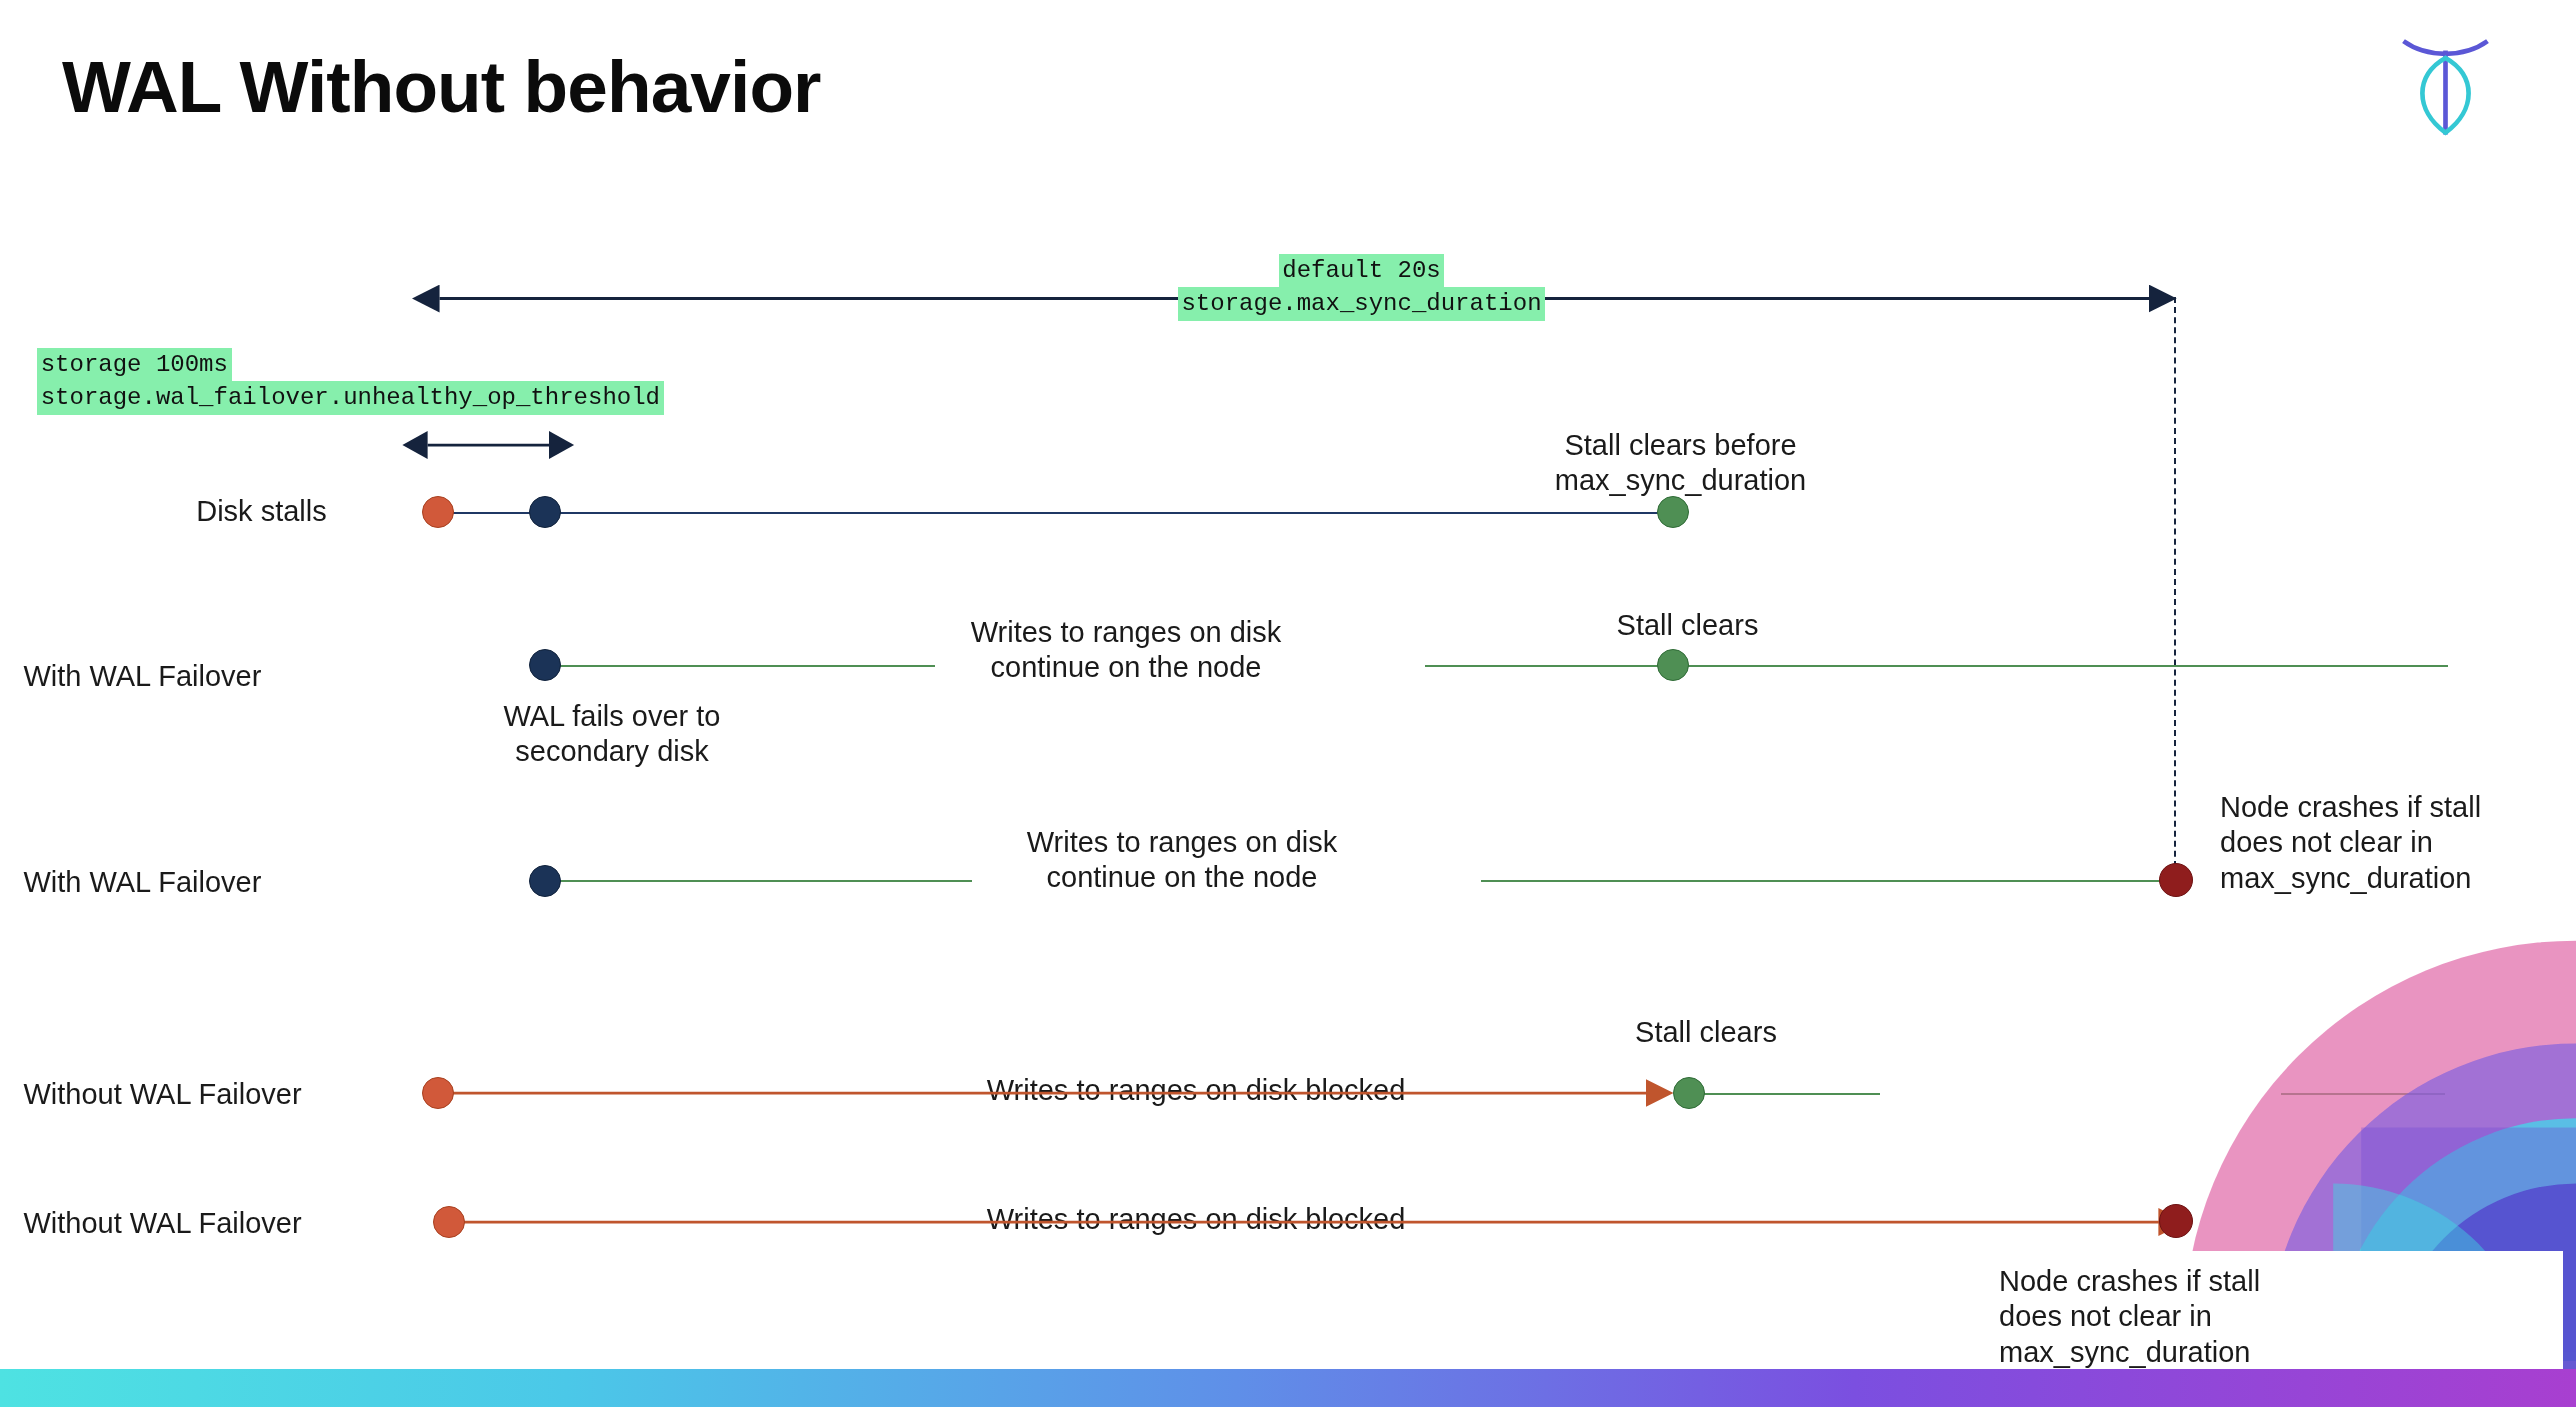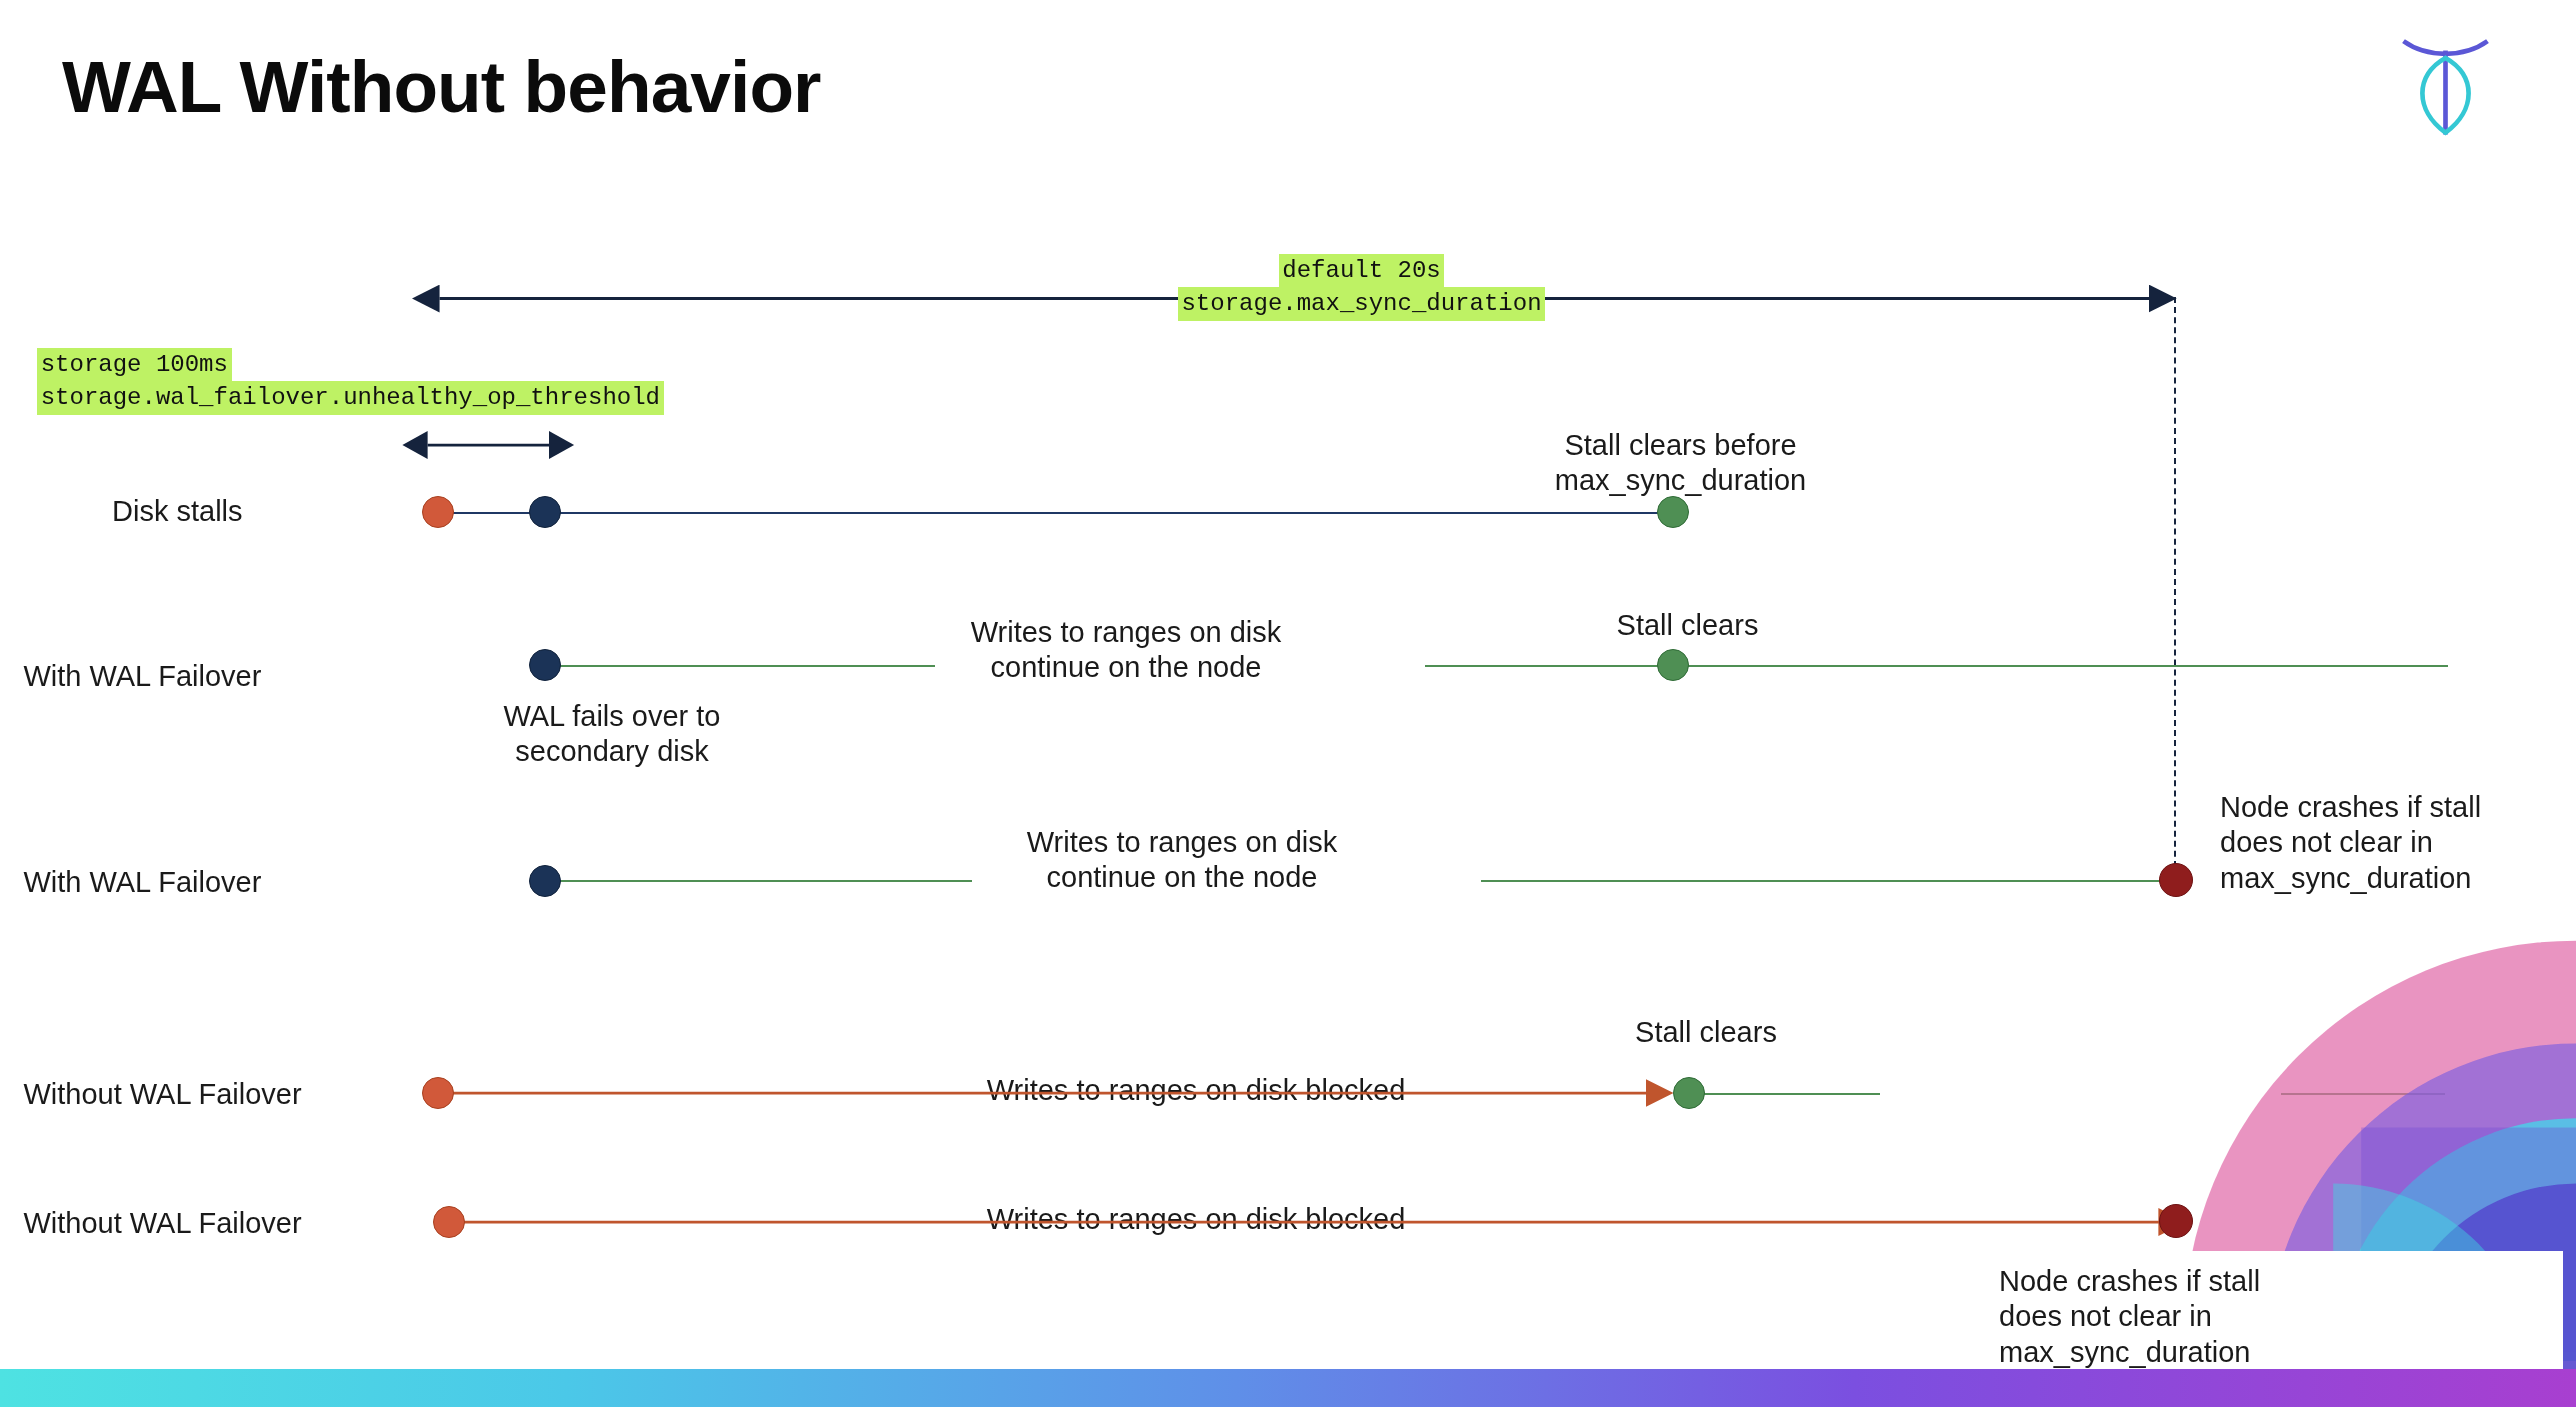--- a/index.html
+++ b/index.html
@@ -20,31 +20,31 @@
     color:#0b0b0b;
   }
 
   
   .logo{position:absolute;right:79px;top:30px;width:103px;height:112px;}
 
   
   .code{
     font-family:"Liberation Mono", monospace;
     font-size:24px;
-    background:#bef264;
+    background:#86efac;
     color:#111;
     padding:0.9px 3.7px;
     line-height:1.32;
     display:inline-block;
     white-space:pre;
   }
 
   .lbl{position:absolute;font-size:29px;color:#1a1a1a;line-height:1.22;}
   .lbl.center{text-align:center;}
-  .lbl.right{text-align:left;}
+  .lbl.right{text-align:center;}
 
   
   .hline{position:absolute;height:0;border-top:2.8px solid #1f3864;}
   .hline.green{border-top:2.8px solid #4f8f54;}
 
   .dot{position:absolute;border-radius:50%;box-sizing:border-box;}
   .dot.navy{background:#1b3357;border:1.9px solid #10223c;}
   .dot.green{background:#4f8f54;border:1.9px solid #2f6b36;}
   .dot.orange{background:#d1593a;border:1.9px solid #a8401f;}
   .dot.darkred{background:#8f1d1d;border:1.9px solid #6d1212;}

